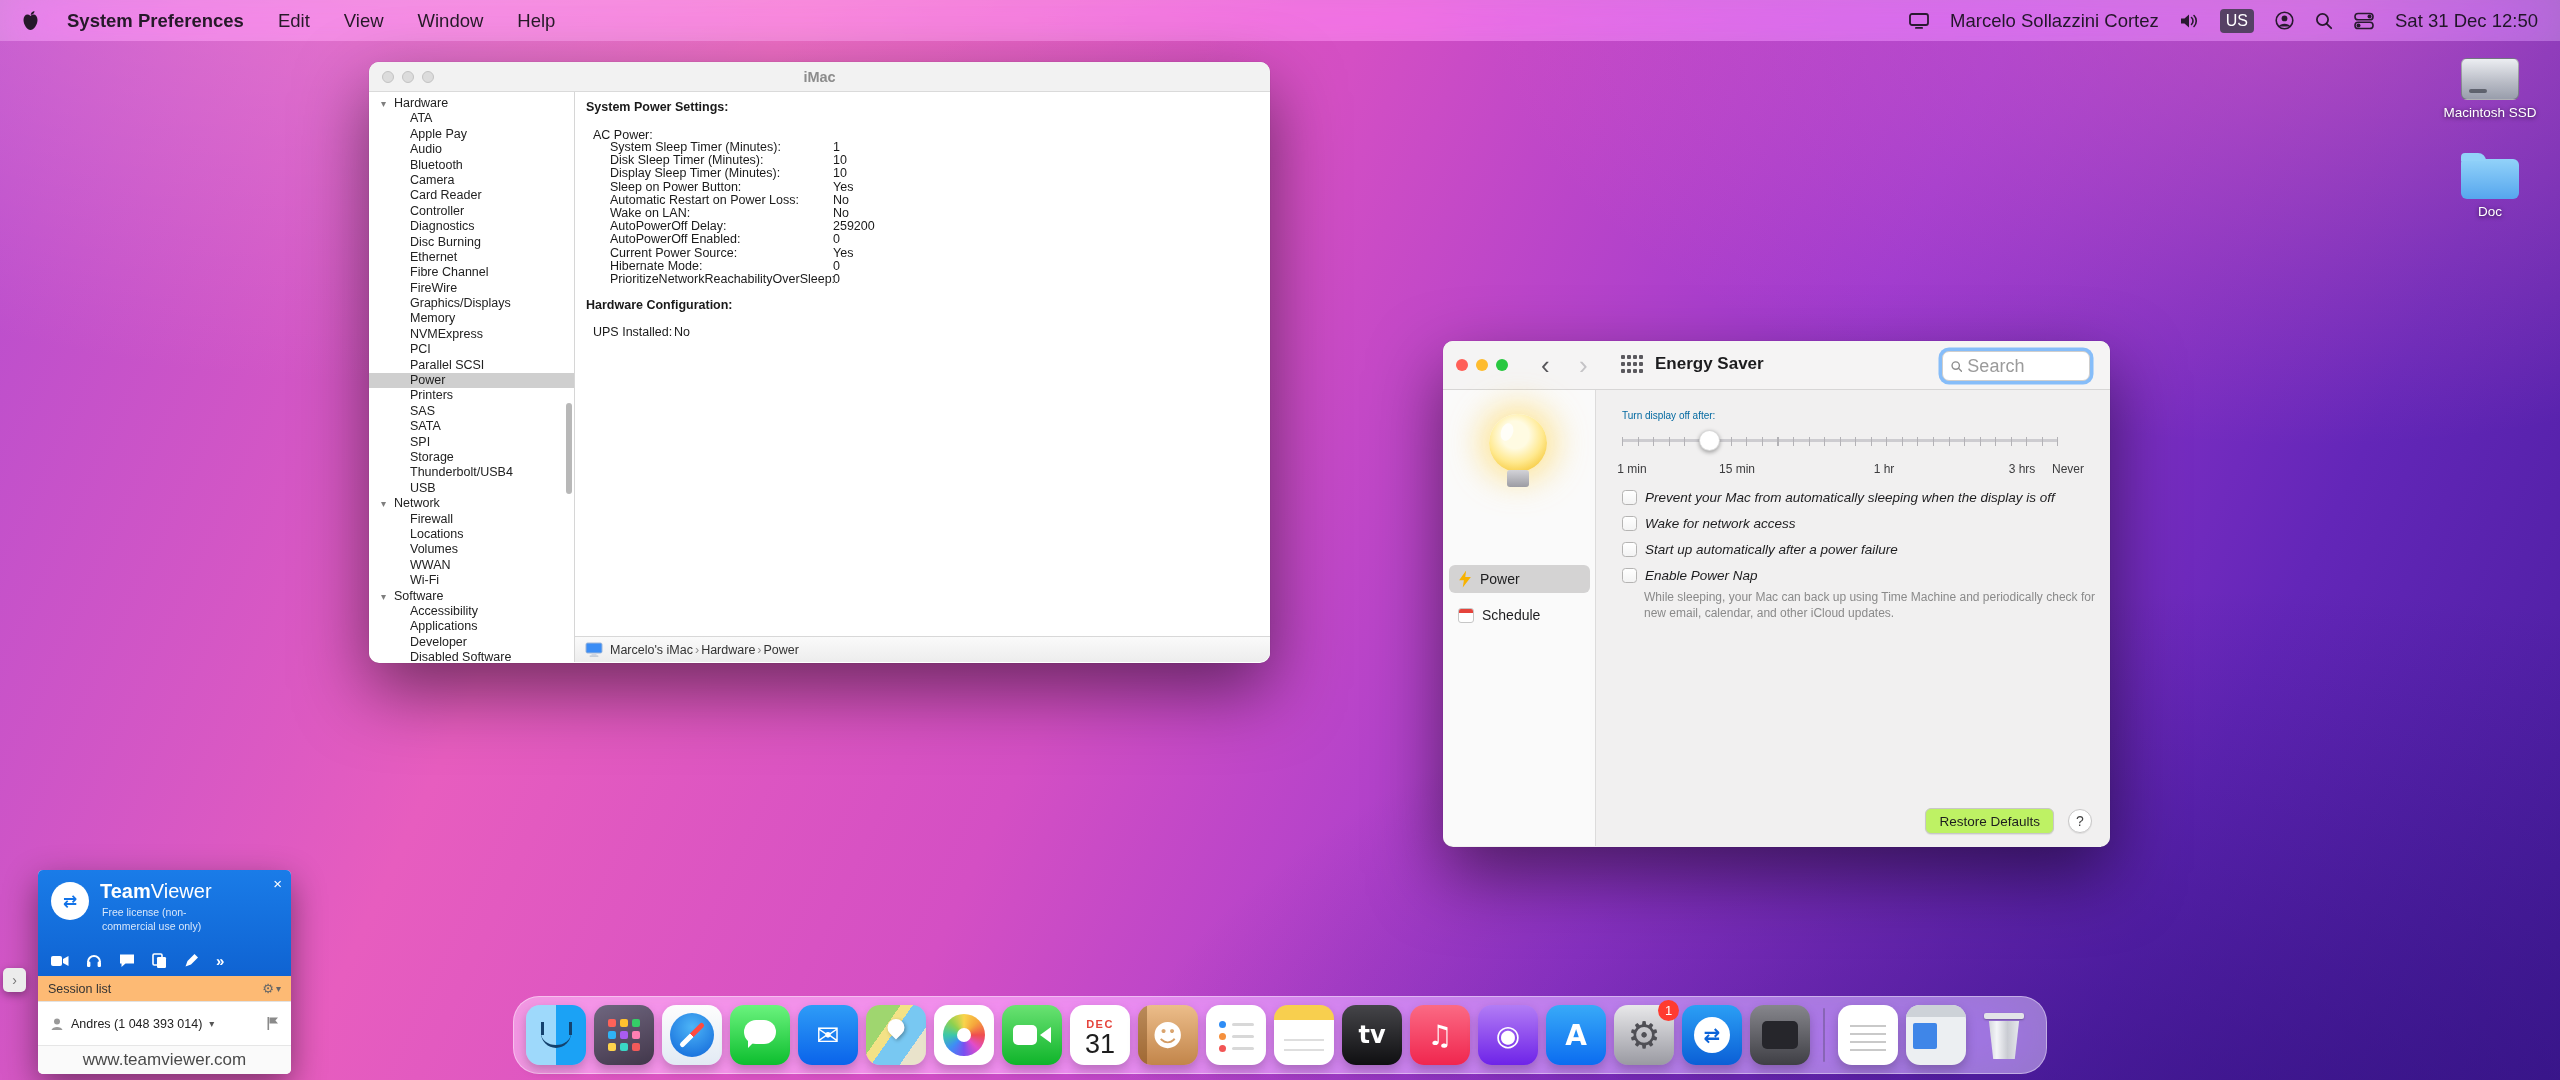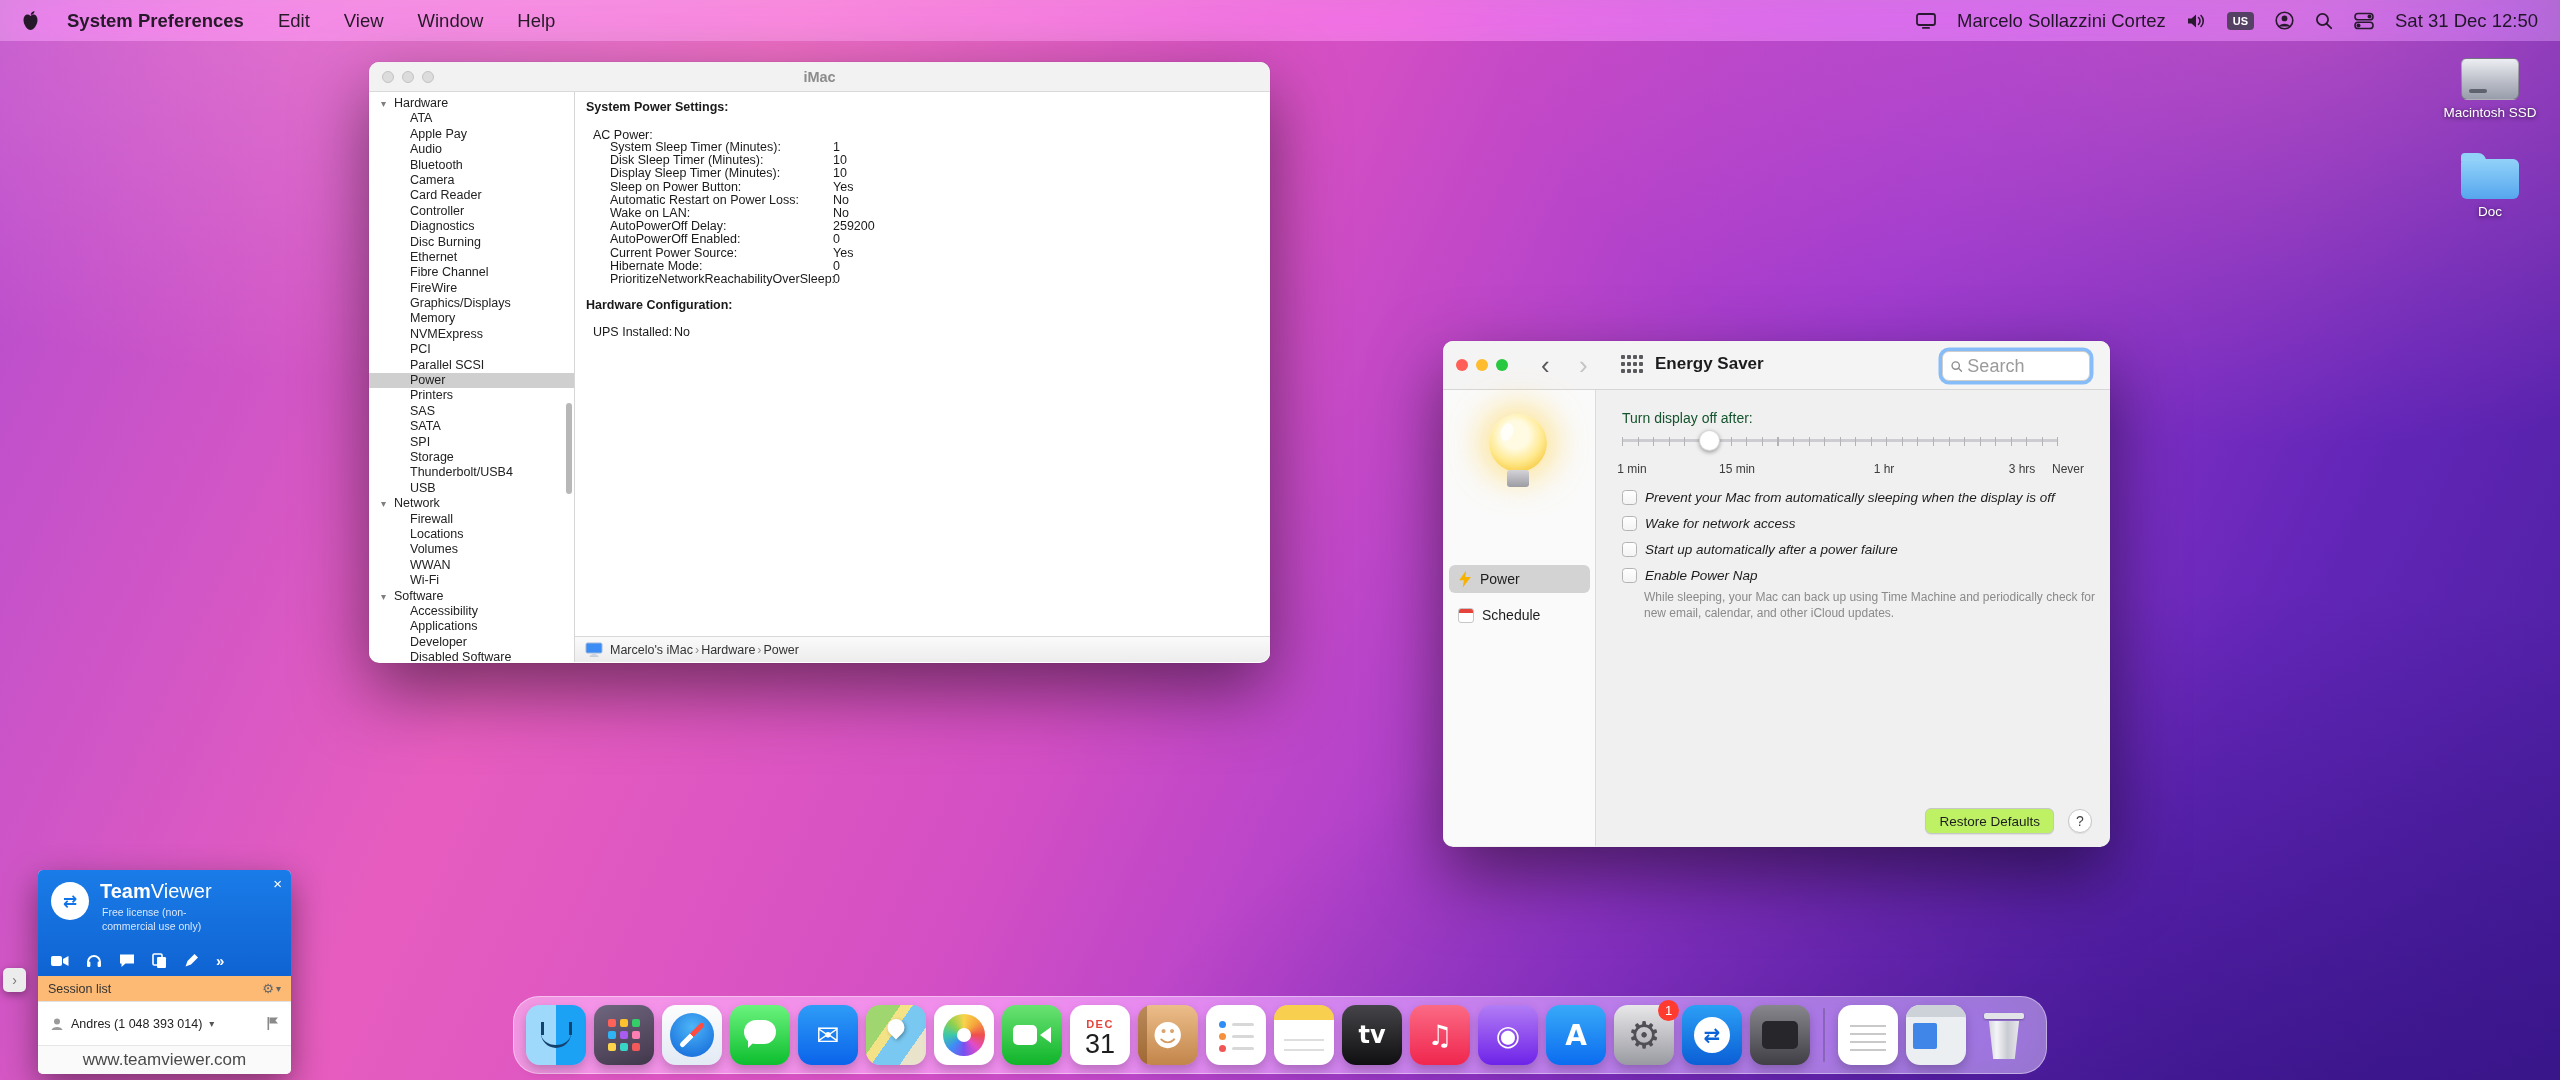--- a/index.html
+++ b/index.html
@@ -16,21 +16,21 @@
   
   .menubar{position:absolute;top:0;left:0;right:0;height:41px;display:flex;align-items:center;
     padding:0 22px;background:rgba(255,255,255,.24);backdrop-filter:blur(28px) saturate(1.5);
     font-size:18.5px;color:rgba(10,10,15,.88);}
   .menubar .apple{display:flex;align-items:center;margin-right:28px;}
   .menus{display:flex;gap:34px;align-items:center;}
   .menu-item{cursor:default;}
   .menu-item.app-name{font-weight:700;}
   .mb-right{margin-left:auto;display:flex;align-items:center;gap:21px;}
   .mb-icon{display:flex;align-items:center;}
-  .kbd-badge{background:rgba(50,52,64,.78);color:#fff;font-size:11px;padding:3px 6px;border-radius:4px;font-weight:700;}
+  .kbd-badge{background:rgba(50,52,64,.78);color:#fff;font-size:16px;padding:3px 6px;border-radius:4px;font-weight:400;}
   .mb-user,.clock{white-space:nowrap;}
 
   
   .desk-icon{position:absolute;width:132px;text-align:center;}
   .drive-ic{width:58px;height:42px;margin:0 auto;border-radius:6px;position:relative;
     background:linear-gradient(#eceef2,#b9bcc6 58%,#989dab);border:1px solid rgba(0,0,0,.25);}
   .drive-ic::after{content:"";position:absolute;bottom:6px;left:7px;width:18px;height:4px;border-radius:2px;background:rgba(35,38,50,.55);}
   .folder-ic{width:58px;height:40px;margin:7px auto 0;border-radius:4px 6px 6px 6px;position:relative;
     background:linear-gradient(#92d2f9,#56a6ee);}
   .folder-ic::before{content:"";position:absolute;top:-6px;left:0;width:25px;height:8px;border-radius:4px 8px 0 0;background:#92d2f9;}
@@ -87,21 +87,21 @@
     box-shadow:0 0 32px 9px rgba(255,219,110,.7);}
   .bulb::before{content:"";position:absolute;left:12px;top:9px;width:12px;height:18px;border-radius:50%;background:rgba(255,255,255,.75);transform:rotate(20deg);}
   .bulb::after{content:"";position:absolute;left:50%;bottom:-15px;transform:translateX(-50%);width:22px;height:17px;border-radius:3px;
     background:linear-gradient(#d3d3d8,#9c9ca3);}
   .es-item{position:absolute;left:6px;width:141px;height:28px;border-radius:6px;display:flex;align-items:center;gap:8px;padding-left:9px;font-size:14px;color:#1d1d1f;}
   .es-item.selected{background:#d4d3d3;}
   .bolt{width:14px;height:17px;background:#f7b200;clip-path:polygon(58% 0,8% 58%,42% 58%,34% 100%,92% 38%,52% 38%);}
   .mini-cal{width:16px;height:15px;background:#fff;border:1px solid #c6c6c6;border-radius:3px;position:relative;}
   .mini-cal::before{content:"";position:absolute;top:0;left:0;right:0;height:4px;background:#e5443c;border-radius:2px 2px 0 0;}
   .es-main{flex:1;position:relative;background:#f1f0f0;border-radius:0 0 10px 0;}
-  .es-heading{position:absolute;left:26px;top:20px;font-size:14px;color:#14532d;}
+  .es-heading{position:absolute;left:26px;top:20px;font-size:10px;color:#0369a1;}
   .sliderwrap{position:absolute;left:26px;top:40px;width:436px;height:56px;}
   .track{position:absolute;top:9px;left:0;right:0;height:3px;border-radius:2px;background:#cdccd0;}
   .ticks{position:absolute;top:7px;left:0;width:436px;height:9px;
     background:repeating-linear-gradient(90deg,#b3b2b6 0 1px,transparent 1px 15.55px);}
   .thumb{position:absolute;top:0;width:21px;height:21px;border-radius:50%;background:#fff;border:0.5px solid rgba(0,0,0,.15);
     box-shadow:0 1.5px 4px rgba(0,0,0,.35);}
   .tick-label{position:absolute;top:32px;transform:translateX(-50%);font-size:12px;color:#3c3c3e;white-space:nowrap;}
   .cbs{position:absolute;left:26px;top:100px;}
   .cb-row{display:flex;align-items:center;gap:8px;height:15px;margin-bottom:11px;}
   .cb-box{width:15px;height:15px;border-radius:3.5px;border:1px solid #b5b4b3;background:linear-gradient(#fff,#f3f3f3);flex:0 0 auto;}

